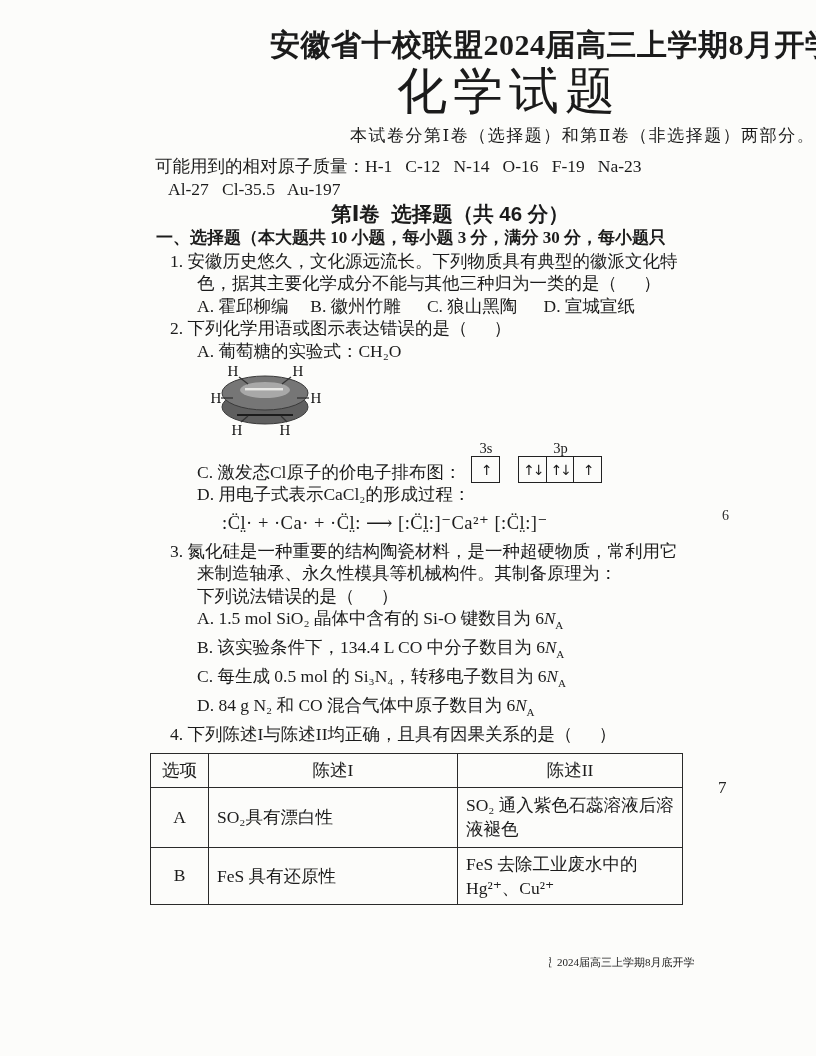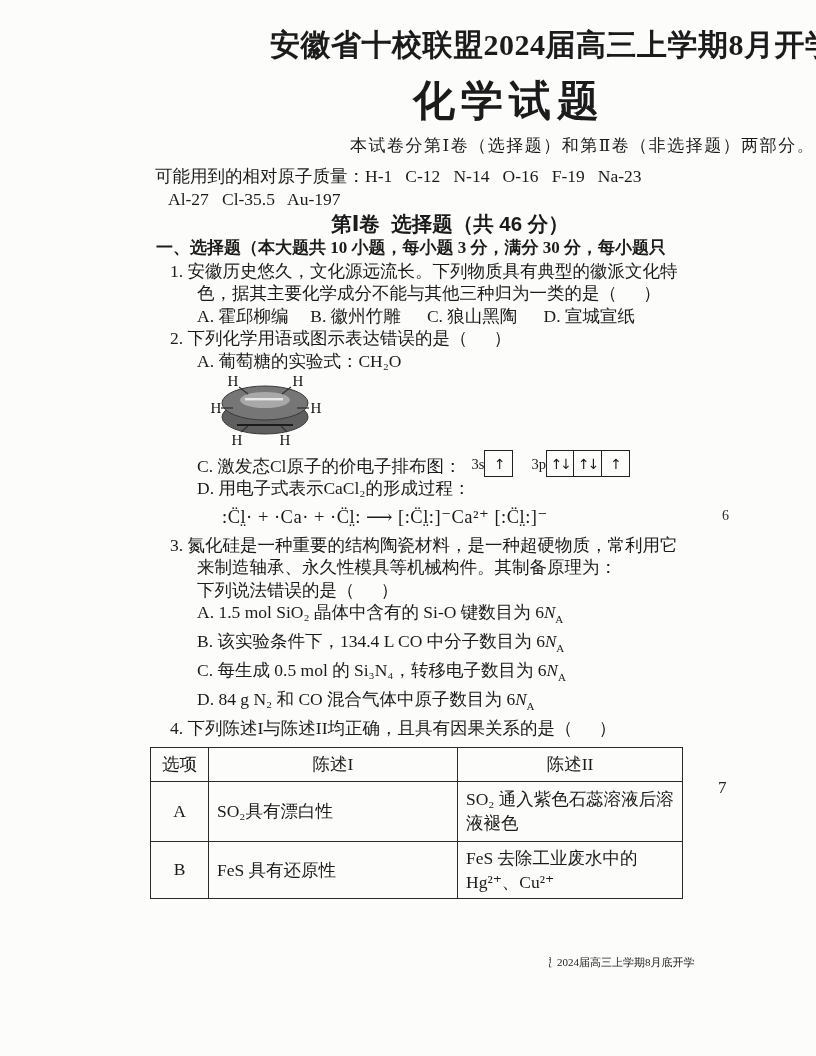--- a/index.html
+++ b/index.html
@@ -9,40 +9,40 @@
     width:816px;height:1056px;
     margin:0 auto;
     background:#fcfcfa;
     overflow:hidden;
     font-family:"Liberation Serif","DejaVu Serif",serif;
     color:#1b1b1b;
   }
   .content{position:absolute;left:150px;top:0;width:600px;}
   .line{white-space:pre;font-size:17.5px;line-height:22.5px;}
   .title1{margin-top:26px;text-align:center;padding-left:120px;font-size:30px;line-height:38px;font-weight:bold;white-space:nowrap;letter-spacing:.5px;}
-  .title2{margin-top:12px;text-align:center;padding-left:118px;font-size:42px;line-height:50px;letter-spacing:6px;font-weight:bold;}
+  .title2{margin-top:2px;text-align:center;padding-left:118px;font-size:50px;line-height:50px;letter-spacing:6px;}
   .subtitle{margin-top:9px;text-align:center;padding-left:200px;font-size:17px;line-height:22px;white-space:pre;letter-spacing:1.5px;}
   .masses1{margin-top:8px;padding-left:5px;}
   .masses2{padding-left:18px;}
   .sec-head{margin-top:1px;text-align:center;font-size:20.5px;line-height:26px;font-weight:bold;font-family:"Liberation Sans","DejaVu Sans",sans-serif;white-space:pre;}
   .bold-sans{font-family:Liberation Serif, serif;font-weight:bold;font-size:17px;}
   .q-start{padding-left:20px;}
   .q-cont{padding-left:47px;}
   .intro1{padding-left:6px;}
   .intro2{padding-left:45px;}
   .row{display:flex;align-items:center;}
   .row-bottom{display:flex;align-items:flex-end;}
   
   .benzene-row{padding-left:47px;height:76px;}
   .benzene-row .lbl{white-space:pre;font-size:17.5px;}
   .benzene-svg{margin-left:14px;}
   
   .orbital-row{padding-left:47px;margin-top:2px;}
   .orbital{display:inline-flex;align-items:flex-end;margin-left:10px;}
-  .orb-group{display:inline-flex;flex-direction:row;align-items:center;justify-content:space-between;}
+  .orb-group{display:inline-flex;flex-direction:column;align-items:center;justify-content:space-between;}
   .orb-group + .orb-group{margin-left:18px;}
   .orb-label{font-size:14.5px;line-height:16px;}
   .orb-boxes{display:flex;}
   .orb-box{width:27px;height:25px;border:1.6px solid #222;display:flex;align-items:center;justify-content:center;
     font-family:"DejaVu Sans",sans-serif;font-size:14px;letter-spacing:-2px;background:#fcfcfa;}
   .orb-box + .orb-box{margin-left:-1.6px;}
   
   .lewis{padding-left:72px;font-size:18.5px;line-height:34px;white-space:pre;letter-spacing:.5px;}
   
   .eq-row{padding-left:45px;height:46px;font-size:18px;white-space:pre;}

